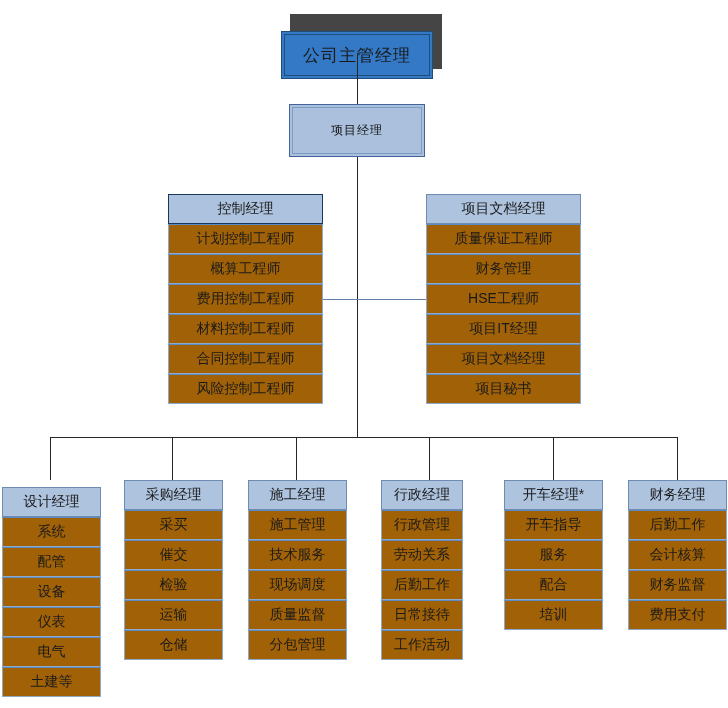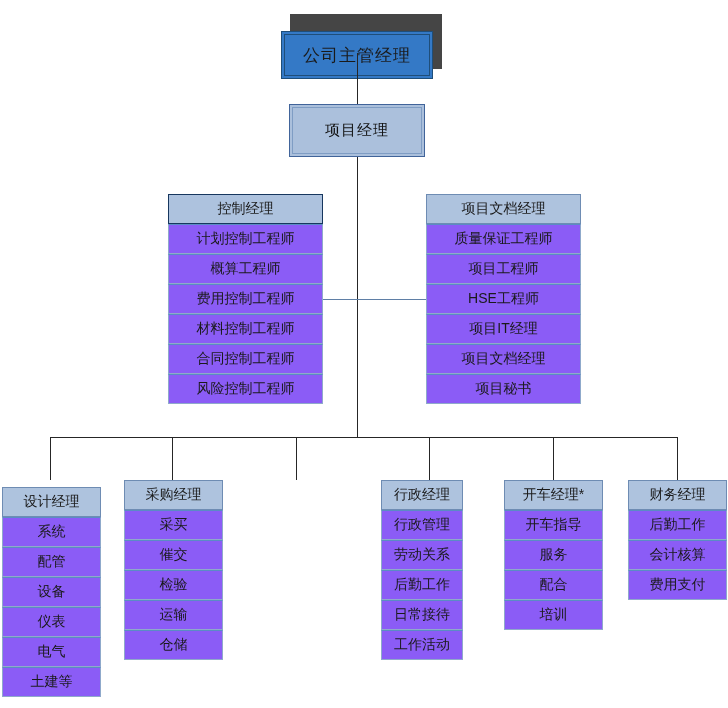--- a/index.html
+++ b/index.html
@@ -51,34 +51,34 @@
   
   .pm-box {
     position: absolute;
     background: #abc0dc;
     border: 1px solid #41649a;
     box-shadow: inset 0 0 0 2px #abc0dc, inset 0 0 0 3px #7f9dc4;
     display: flex;
     align-items: center;
     justify-content: center;
     color: #111111;
-    font-size: 15px;
+    font-size: 12px;
     letter-spacing: 1px;
     box-sizing: border-box;
   }
 
   
   .group {
     position: absolute;
     display: flex;
     flex-direction: column;
   }
   .cell {
     box-sizing: border-box;
-    background: #8b5cf6;
+    background: #a16207;
     border: 1px solid #8fa9cb;
     border-top-color: #5b8bc4;
     display: flex;
     align-items: center;
     justify-content: center;
     color: #1a1a1a;
     font-size: 14px;
     white-space: nowrap;
   }
   .cell.head {
@@ -119,21 +119,21 @@
     <div class="cell">概算工程师</div>
     <div class="cell">费用控制工程师</div>
     <div class="cell">材料控制工程师</div>
     <div class="cell">合同控制工程师</div>
     <div class="cell">风险控制工程师</div>
   </div>
 
   <div class="group tech" style="left:426px; top:194px; width:155px;">
     <div class="cell head">项目文档经理</div>
     <div class="cell">质量保证工程师</div>
-    <div class="cell">项目工程师</div>
+    <div class="cell">财务管理</div>
     <div class="cell">HSE工程师</div>
     <div class="cell">项目IT经理</div>
     <div class="cell">项目文档经理</div>
     <div class="cell">项目秘书</div>
   </div>
 
   <div class="line h" style="left:50px; top:437px; width:627px;"></div>
 
   <div class="line v" style="left:50px; top:437px; height:43px;"></div>
   <div class="line v" style="left:172px; top:437px; height:43px;"></div>
@@ -154,20 +154,28 @@
 
   <div class="group leaf" style="left:124px; top:480px; width:99px;">
     <div class="cell head">采购经理</div>
     <div class="cell">采买</div>
     <div class="cell">催交</div>
     <div class="cell">检验</div>
     <div class="cell">运输</div>
     <div class="cell">仓储</div>
   </div>
 
+  <div class="group leaf" style="left:248px; top:480px; width:99px;">
+    <div class="cell head">施工经理</div>
+    <div class="cell">施工管理</div>
+    <div class="cell">技术服务</div>
+    <div class="cell">现场调度</div>
+    <div class="cell">质量监督</div>
+    <div class="cell">分包管理</div>
+  </div>
 
   <div class="group leaf" style="left:381px; top:480px; width:82px;">
     <div class="cell head">行政经理</div>
     <div class="cell">行政管理</div>
     <div class="cell">劳动关系</div>
     <div class="cell">后勤工作</div>
     <div class="cell">日常接待</div>
     <div class="cell">工作活动</div>
   </div>
 
@@ -176,16 +184,17 @@
     <div class="cell">开车指导</div>
     <div class="cell">服务</div>
     <div class="cell">配合</div>
     <div class="cell">培训</div>
   </div>
 
   <div class="group leaf" style="left:628px; top:480px; width:99px;">
     <div class="cell head">财务经理</div>
     <div class="cell">后勤工作</div>
     <div class="cell">会计核算</div>
+    <div class="cell">财务监督</div>
     <div class="cell">费用支付</div>
   </div>
 
 </div>
 
 </body></html>

